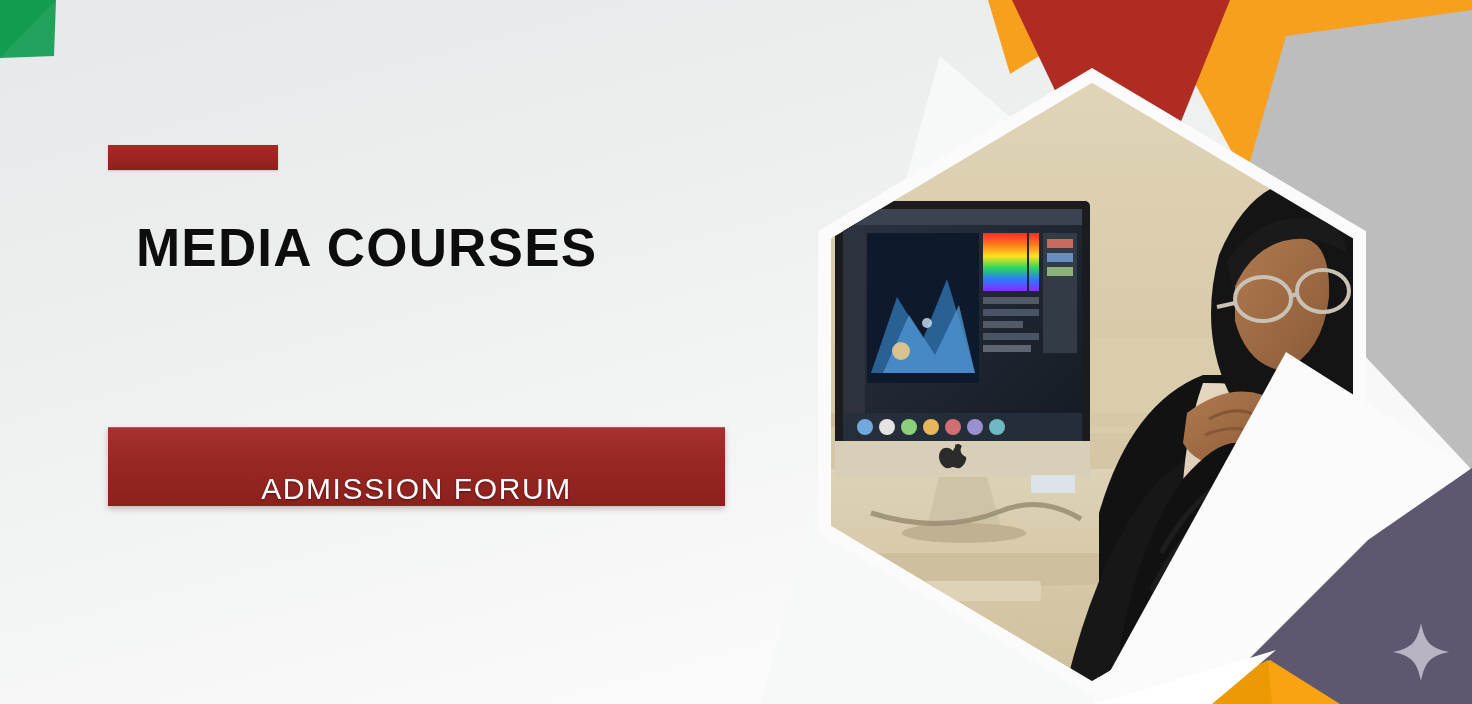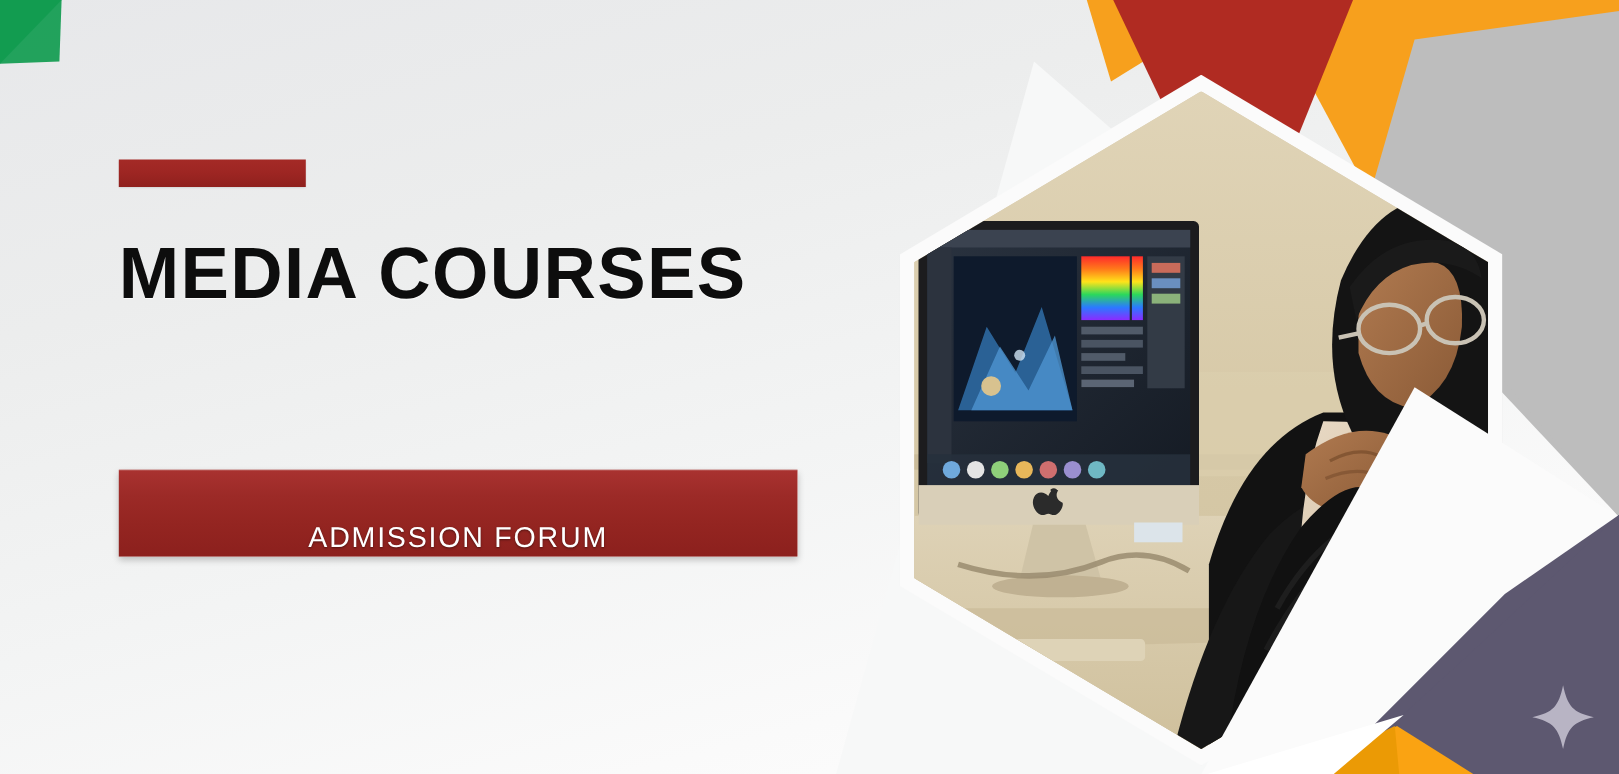--- a/index.html
+++ b/index.html
@@ -47,36 +47,36 @@
   .headline .line {
     display:block;
     font-size:70px;
     line-height:104px;
     font-weight:bold;
     letter-spacing:1.2px;
     color:#0d0d0d;
     white-space:nowrap;
     text-shadow:0 1px 1px rgba(255,255,255,.85);
   }
-  .headline .line.two { font-size:66px; }
+  .headline .line.two { font-size:53px;margin-left:28px; }
 
   .cta {
     position:absolute;
     left:0; top:427px;
     width:617px; height:79px;
     background:linear-gradient(180deg,#a93230 0%,#9c2a27 30%,#942521 62%,#8c201d 100%);
     box-shadow:0 3px 6px rgba(0,0,0,.22), inset 0 1px 0 rgba(255,255,255,.18);
     display:flex;
     align-items:center;
     justify-content:center;
     border:none;
     cursor:pointer;
   }
   .cta-label {
-    font-size:26px;
+    font-size:30px;
     font-weight:normal;
     letter-spacing:1.6px;
     color:#ffffff;
     text-shadow:0 1px 2px rgba(0,0,0,.45);
     white-space:nowrap;
     margin-top:44px;
   }
 
   
   .hex-wrap {

